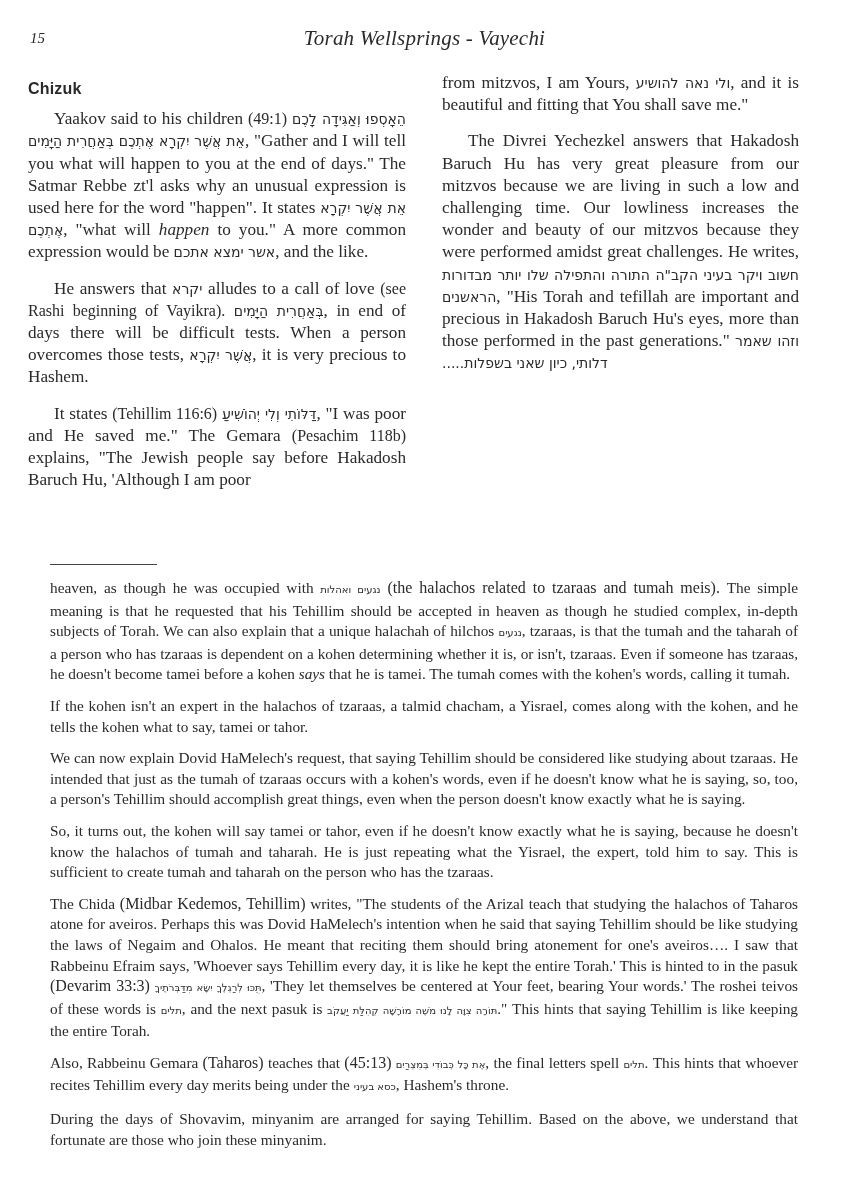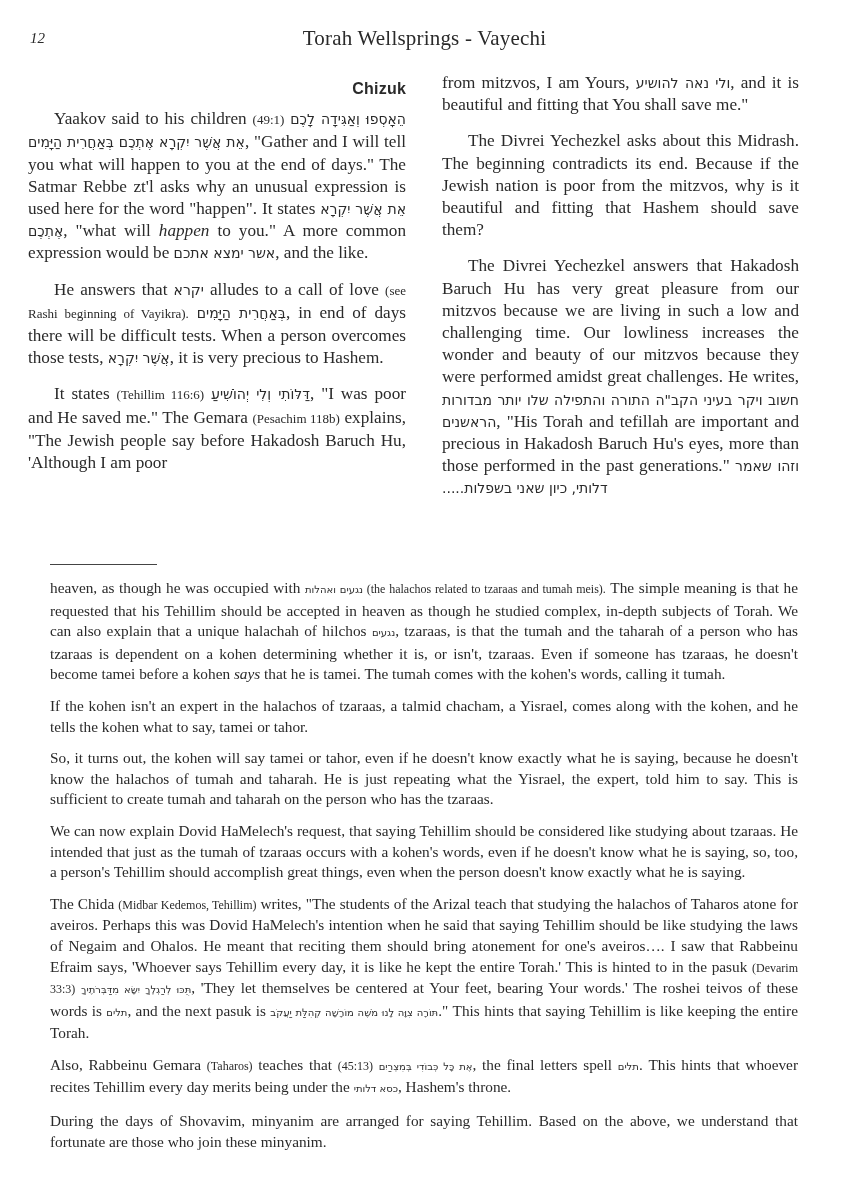--- a/index.html
+++ b/index.html
@@ -1,43 +1,43 @@
 <!DOCTYPE html>
 <html><head>
 <meta charset="utf-8">
 <style>
   html, body { margin: 0; padding: 0; background: #ffffff; }
   body { width: 849px; height: 1200px; position: relative; overflow: hidden;
          font-family: "Liberation Serif", "DejaVu Serif", serif; color: #2a2a2a; }
   .page-number { position: absolute; left: 30px; top: 30px; font-size: 15px; font-style: italic; }
   .running-head { position: absolute; left: 0; right: 0; top: 26px; text-align: center;
-                  font-size: 21px; letter-spacing: 0.2px; }
+                  font-size: 21px; font-style: italic; letter-spacing: 0.2px; }
   .col { position: absolute; top: 72px; width: 378px; font-size: 17.2px; line-height: 22.2px;
          text-align: justify; }
   .col-left { left: 28px; }
   .col-right { left: 442px; width: 357px; }
   .col p { margin: 0 0 14px 0; text-indent: 26px; hyphens: none; }
   .col p.noindent { text-indent: 0; }
-  .section-title { text-align: right; font-family: "Liberation Sans", "DejaVu Sans", sans-serif;
+  .section-title { text-align: left; font-family: "Liberation Sans", "DejaVu Sans", sans-serif;
                    font-weight: bold; font-size: 16px; margin: 6px 0 8px 0; letter-spacing: 0.2px; }
   .heb { font-family: "DejaVu Sans", sans-serif; font-size: 14px; direction: rtl; unicode-bidi: isolate; }
-  .src { font-size: 13px; }
+  .src { font-size: 16px; }
   .footnote-rule { position: absolute; left: 50px; top: 564px; width: 107px; height: 0;
                    border-top: 1.5px solid #444; }
   .footnotes { position: absolute; left: 50px; top: 578px; width: 748px; font-size: 15.3px;
                line-height: 20.6px; text-align: justify; }
   .footnotes p { margin: 0 0 11px 0; }
   .footnotes .heb { font-size: 10px; }
-  .footnotes .src { font-size: 12px; }
+  .footnotes .src { font-size: 16px; }
   em { font-style: italic; }
 </style>
 </head>
 <body>
 
-<div class="page-number">12</div>
+<div class="page-number">15</div>
 <div class="running-head">Torah Wellsprings - Vayechi</div>
 
 <div class="col col-left">
   <div class="section-title">Chizuk</div>
   <p>
     <span>Yaakov said to his children </span><span class="src">(49:1)</span>
     <span class="heb">הֵאָסְפוּ וְאַגִּידָה לָכֶם אֵת אֲשֶׁר יִקְרָא אֶתְכֶם בְּאַחֲרִית הַיָּמִים</span><span>, "Gather and I will tell you what will happen to you at the end of days." The Satmar Rebbe zt'l asks why an unusual expression is used here for the word "happen". It states </span><span class="heb">אֵת אֲשֶׁר יִקְרָא אֶתְכֶם</span><span>, "what will </span><em>happen</em><span> to you." A more common expression would be </span><span class="heb">אשר ימצא אתכם</span><span>, and the like.</span>
   </p>
   <p>
     <span>He answers that </span><span class="heb">יקרא</span><span> alludes to a call of love </span><span class="src">(see Rashi beginning of Vayikra).</span><span> </span><span class="heb">בְּאַחֲרִית הַיָּמִים</span><span>, in end of days there will be difficult tests. When a person overcomes those tests, </span><span class="heb">אֲשֶׁר יִקְרָא</span><span>, it is very precious to Hashem.</span>
@@ -45,37 +45,36 @@
   <p>
     <span>It states </span><span class="src">(Tehillim 116:6)</span>
     <span class="heb">דַּלּוֹתִי וְלִי יְהוֹשִׁיעַ</span><span>, "I was poor and He saved me." The Gemara </span><span class="src">(Pesachim 118b)</span><span> explains, "The Jewish people say before Hakadosh Baruch Hu, 'Although I am poor</span>
   </p>
 </div>
 
 <div class="col col-right">
   <p class="noindent">
     <span>from mitzvos, I am Yours, </span><span class="heb">ולי נאה להושיע</span><span>, and it is beautiful and fitting that You shall save me."</span>
   </p>
-  <p>The Divrei Yechezkel asks about this Midrash. The beginning contradicts its end. Because if the Jewish nation is poor from the mitzvos, why is it beautiful and fitting that Hashem should save them?</p>
   <p>
     <span>The Divrei Yechezkel answers that Hakadosh Baruch Hu has very great pleasure from our mitzvos because we are living in such a low and challenging time. Our lowliness increases the wonder and beauty of our mitzvos because they were performed amidst great challenges. He writes, </span><span class="heb">חשוב ויקר בעיני הקב"ה התורה והתפילה שלו יותר מבדורות הראשנים</span><span>, "His Torah and tefillah are important and precious in Hakadosh Baruch Hu's eyes, more than those performed in the past generations." </span><span class="heb">וזהו שאמר דלותי, כיון שאני בשפלות.....</span>
   </p>
 </div>
 
 <div class="footnote-rule"></div>
 
 <div class="footnotes">
   <p>
     <span>heaven, as though he was occupied with </span><span class="heb">נגעים ואהלות</span><span class="src"> (the halachos related to tzaraas and tumah meis).</span><span> The simple meaning is that he requested that his Tehillim should be accepted in heaven as though he studied complex, in-depth subjects of Torah. We can also explain that a unique halachah of hilchos </span><span class="heb">נגעים</span><span>, tzaraas, is that the tumah and the taharah of a person who has tzaraas is dependent on a kohen determining whether it is, or isn't, tzaraas. Even if someone has tzaraas, he doesn't become tamei before a kohen </span><em>says</em><span> that he is tamei. The tumah comes with the kohen's words, calling it tumah.</span>
   </p>
   <p>If the kohen isn't an expert in the halachos of tzaraas, a talmid chacham, a Yisrael, comes along with the kohen, and he tells the kohen what to say, tamei or tahor.</p>
+  <p>We can now explain Dovid HaMelech's request, that saying Tehillim should be considered like studying about tzaraas. He intended that just as the tumah of tzaraas occurs with a kohen's words, even if he doesn't know what he is saying, so, too, a person's Tehillim should accomplish great things, even when the person doesn't know exactly what he is saying.</p>
   <p>So, it turns out, the kohen will say tamei or tahor, even if he doesn't know exactly what he is saying, because he doesn't know the halachos of tumah and taharah. He is just repeating what the Yisrael, the expert, told him to say. This is sufficient to create tumah and taharah on the person who has the tzaraas.</p>
-  <p>We can now explain Dovid HaMelech's request, that saying Tehillim should be considered like studying about tzaraas. He intended that just as the tumah of tzaraas occurs with a kohen's words, even if he doesn't know what he is saying, so, too, a person's Tehillim should accomplish great things, even when the person doesn't know exactly what he is saying.</p>
   <p>
     <span>The Chida </span><span class="src">(Midbar Kedemos, Tehillim)</span><span> writes, "The students of the Arizal teach that studying the halachos of Taharos atone for aveiros. Perhaps this was Dovid HaMelech's intention when he said that saying Tehillim should be like studying the laws of Negaim and Ohalos. He meant that reciting them should bring atonement for one's aveiros…. I saw that Rabbeinu Efraim says, 'Whoever says Tehillim every day, it is like he kept the entire Torah.' This is hinted to in the pasuk </span><span class="src">(Devarim 33:3)</span>
     <span class="heb">תֻּכּוּ לְרַגְלֶךָ יִשָּׂא מִדַּבְּרֹתֶיךָ</span><span>, 'They let themselves be centered at Your feet, bearing Your words.' The roshei teivos of these words is </span><span class="heb">תלים</span><span>, and the next pasuk is </span><span class="heb">תּוֹרָה צִוָּה לָנוּ מֹשֶׁה מוֹרָשָׁה קְהִלַּת יַעֲקֹב</span><span>." This hints that saying Tehillim is like keeping the entire Torah.</span>
   </p>
   <p>
     <span>Also, Rabbeinu Gemara </span><span class="src">(Taharos)</span><span> teaches that </span><span class="src">(45:13)</span>
-    <span class="heb">אֶת כָּל כְּבוֹדִי בְּמִצְרַיִם</span><span>, the final letters spell </span><span class="heb">תלים</span><span>. This hints that whoever recites Tehillim every day merits being under the </span><span class="heb">כסא דלותי</span><span>, Hashem's throne.</span>
+    <span class="heb">אֶת כָּל כְּבוֹדִי בְּמִצְרַיִם</span><span>, the final letters spell </span><span class="heb">תלים</span><span>. This hints that whoever recites Tehillim every day merits being under the </span><span class="heb">כסא בעיני</span><span>, Hashem's throne.</span>
   </p>
   <p>During the days of Shovavim, minyanim are arranged for saying Tehillim. Based on the above, we understand that fortunate are those who join these minyanim.</p>
 </div>
 
 </body></html>

